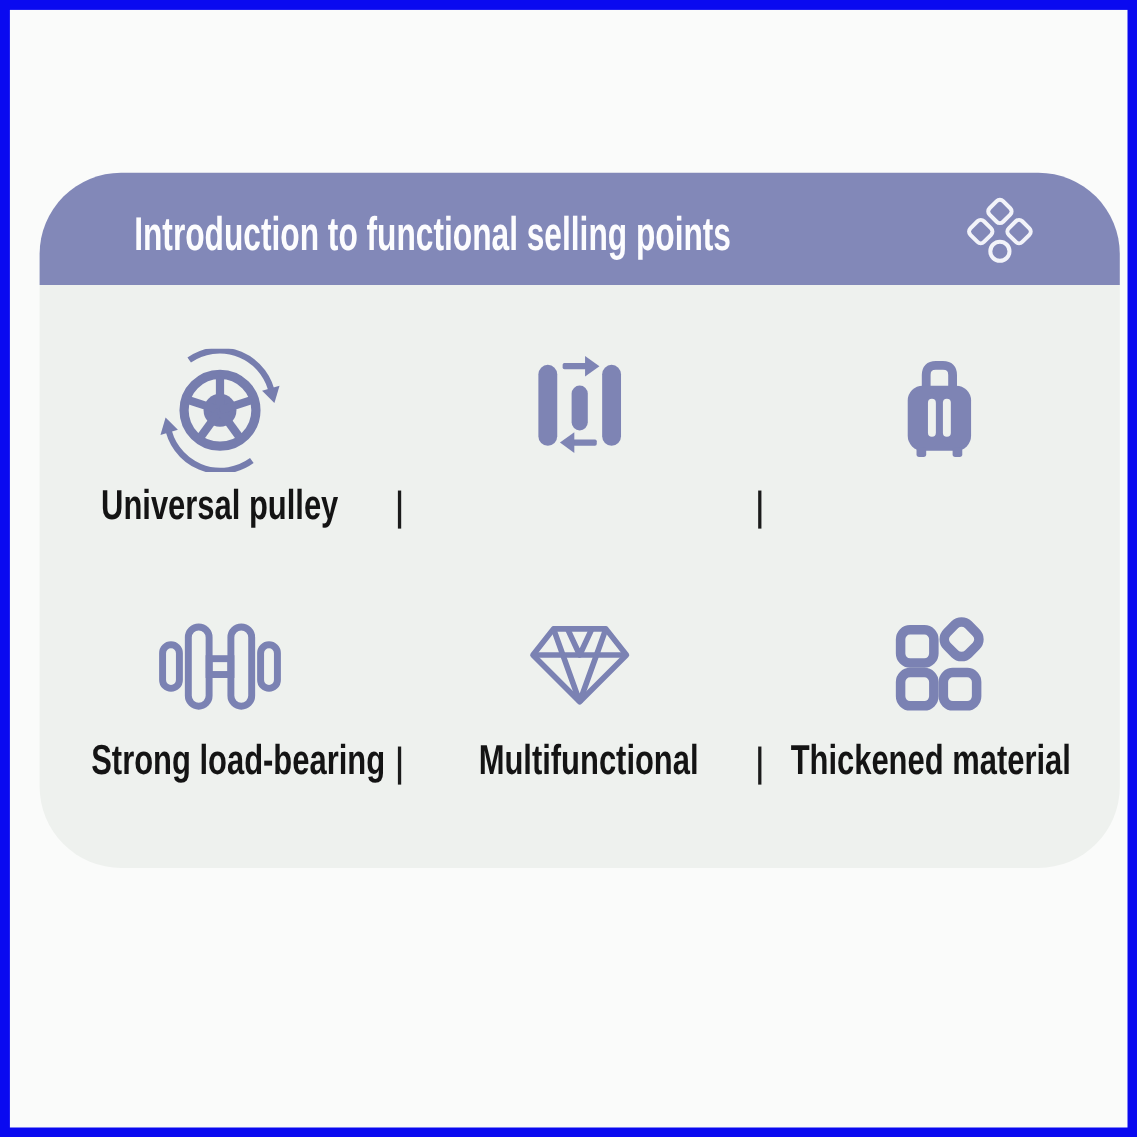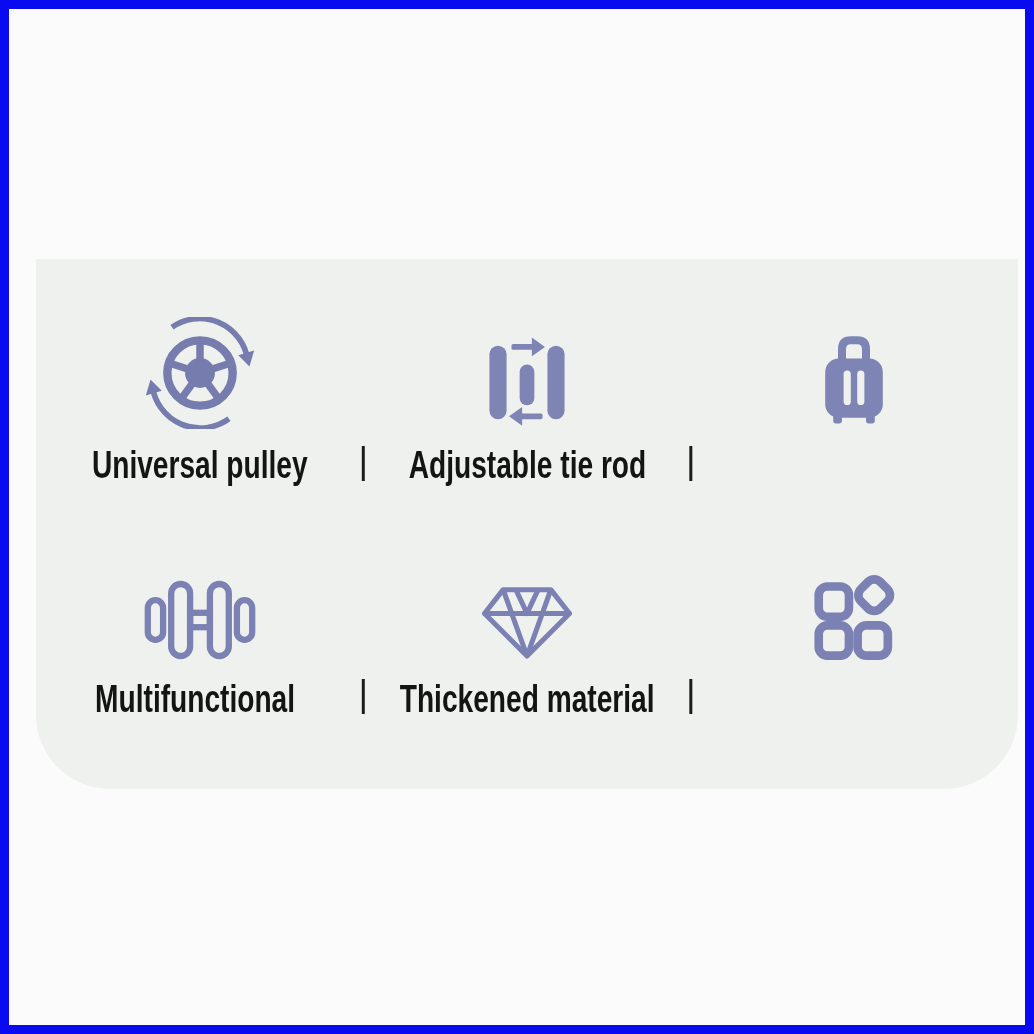--- a/index.html
+++ b/index.html
@@ -24,40 +24,51 @@
     background:#eef1ee; border-radius:0 0 74px 74px;
   }
   .row {
     position:absolute; left:0; width:100%;
     display:grid; grid-template-columns:1fr 1fr 1fr;
   }
   .r1i { top:58px;  height:112px; }
   .r1l { top:180px; height:48px;  }
   .r2i { top:302px; height:104px; }
   .r2l { top:412px; height:50px;  }
-  .cell { display:flex; align-items:flex-end; justify-content:center; }
+  .cell { display:flex; align-items:flex-start; justify-content:center; }
   .feature-label {
     font-size:38px; font-weight:bold; color:#141414;
     transform:scaleX(0.74); white-space:nowrap;
   }
   .labels-row { position:absolute; }
   .pipe {
     position:absolute; top:50%; transform:translate(-50%,-55%);
     font-size:37px; font-weight:400; color:#1b1b1b;
   }
   .pipe-1 { left:33.33%; }
   .pipe-2 { left:66.67%; }
   .icon-svg { display:block; }
 </style>
 </head>
 <body>
 
 <div class="frame">
   <div class="card">
 
+    <div class="card-header">
+      <div class="card-title">Introduction to functional selling points</div>
+      <span class="header-deco">
+        <svg class="icon-svg" width="66" height="68" viewBox="0 0 72 74" fill="none" stroke="#f2f3f9" stroke-width="4">
+          <rect x="26.5" y="7" width="19" height="19" rx="4.5" transform="rotate(45 36 16.5)"></rect>
+          <rect x="7.5" y="27" width="19" height="19" rx="4.5" transform="rotate(45 17 36.5)"></rect>
+          <rect x="45.5" y="27" width="19" height="19" rx="4.5" transform="rotate(45 55 36.5)"></rect>
+          <circle cx="36" cy="56" r="9.5"></circle>
+        </svg>
+      </span>
+    </div>
 
     <div class="card-body">
 
       <div class="row r1i">
         <div class="cell">
           <svg class="icon-svg" width="112" height="112" viewBox="0 0 120 120">
             <g stroke="#767dae" fill="none">
               <circle cx="60" cy="60" r="35" stroke-width="9"></circle>
               <circle cx="60" cy="60" r="16" fill="#767dae" stroke="none"></circle>
               <g stroke-width="8">
@@ -94,23 +105,20 @@
             <rect x="34" y="112" width="11" height="11" rx="3" fill="#7e84b4"></rect>
             <rect x="75" y="112" width="11" height="11" rx="3" fill="#7e84b4"></rect>
           </svg>
         </div>
       </div>
 
       <div class="row labels-row r1l">
         <div class="cell">
           <span class="feature-label">Universal pulley</span>
         </div>
-        <div class="cell">
-          <span class="feature-label">Adjustable tie rod</span>
-        </div>
         <span class="pipe pipe-1">|</span>
         <span class="pipe pipe-2">|</span>
       </div>
 
       <div class="row r2i">
         <div class="cell">
           <svg class="icon-svg" width="118" height="90" viewBox="0 0 130 100" fill="none" stroke="#7b82b3" stroke-width="7">
             <rect x="7" y="28" width="17" height="44" rx="8.5"></rect>
             <rect x="33" y="10" width="21" height="80" rx="10.5"></rect>
             <rect x="54" y="42" width="22" height="16"></rect>
@@ -132,20 +140,23 @@
             <rect x="16" y="16" width="42" height="42" rx="12"></rect>
             <rect x="74" y="9" width="38" height="38" rx="12" transform="rotate(45 93 28)"></rect>
             <rect x="16" y="70" width="42" height="42" rx="12"></rect>
             <rect x="70" y="70" width="42" height="42" rx="12"></rect>
           </svg>
         </div>
       </div>
 
       <div class="row labels-row r2l">
         <div class="cell">
+          <span class="feature-label">Strong load-bearing</span>
+        </div>
+        <div class="cell">
           <span class="feature-label">Multifunctional</span>
         </div>
         <div class="cell">
           <span class="feature-label">Thickened material</span>
         </div>
         <span class="pipe pipe-1">|</span>
         <span class="pipe pipe-2">|</span>
       </div>
 
     </div>

